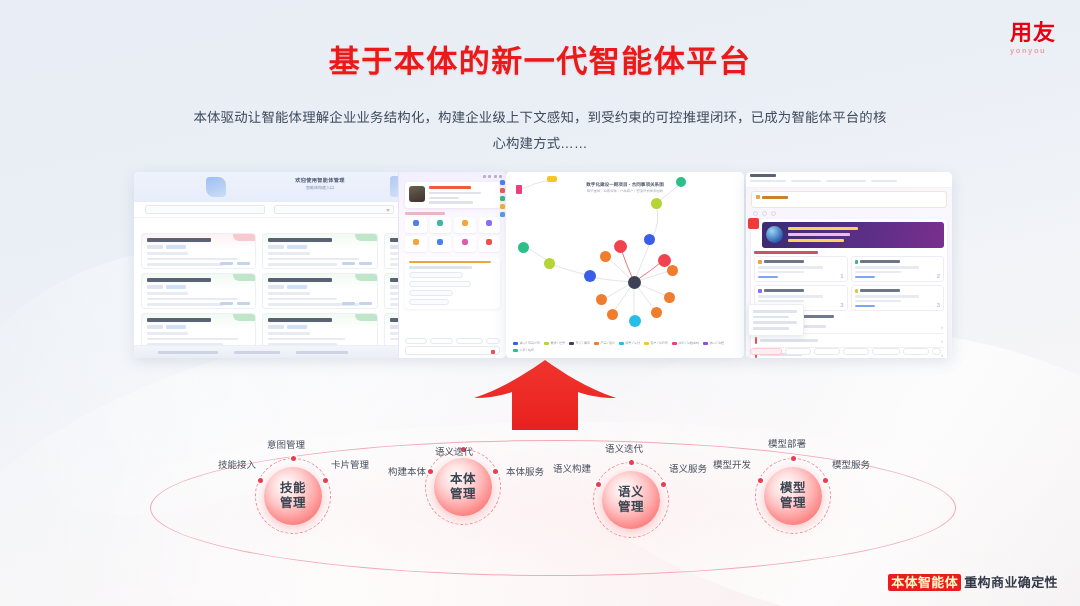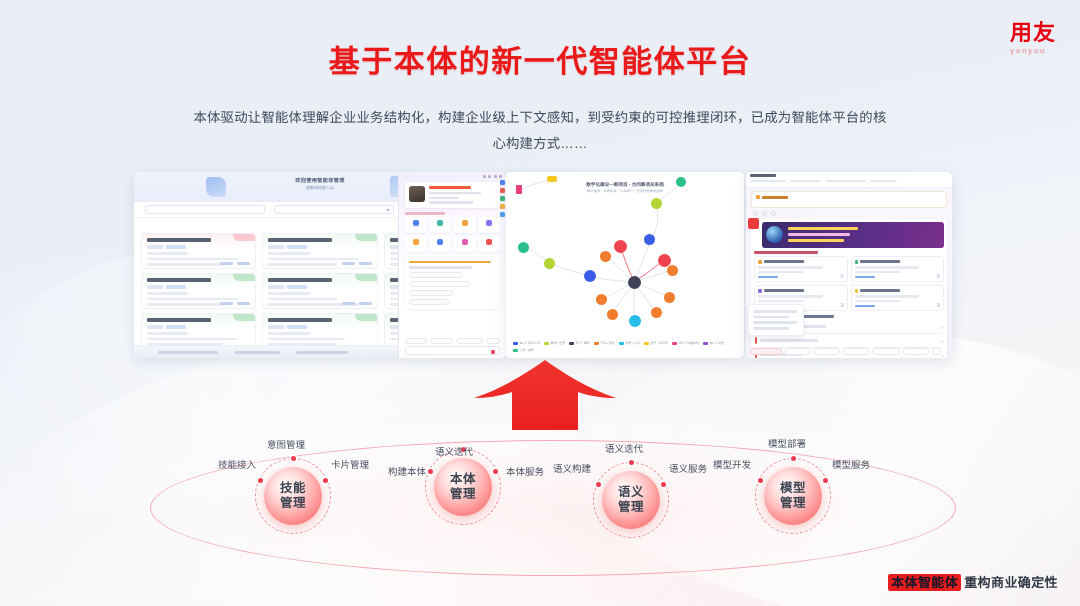--- a/index.html
+++ b/index.html
@@ -237,21 +237,21 @@
          box-shadow: 0 0 0 1.5px #fff; }
   .dot.top  { left: 35.5px; top: -2.5px; }
   .dot.left { left: 3px; top: 20px; }
   .dot.right{ right: 3px; top: 20px; }
   .nlabel { position: absolute; font-size: 9.5px; color: #4a5262; white-space: nowrap; }
 
   
   #tagline { position: absolute; right: 22px; bottom: 14px; text-align: right; line-height: 1.5; }
   #tagline .l1 { font-size: 10.5px; color: #4a5262; letter-spacing: .5px; font-weight:700; }
   #tagline .l2 { margin-top: 3px; font-size: 13px; font-weight: 700; color: #333a47; letter-spacing: .4px; }
-  #tagline .l2 .hl { background: #e81d1d; color: #0f172a; padding: 1px 3px; border-radius: 2px; margin-right: 3px; text-align: right; }
+  #tagline .l2 .hl { background: #e81d1d; color: #fef9c3; padding: 1px 3px; border-radius: 2px; margin-right: 3px; text-align: right; }
 </style>
 </head>
 <body>
 
 <div id="slide">
 
   <div class="swoosh" id="sw1"></div>
   <div class="swoosh" id="sw2"></div>
   <div class="swoosh" id="sw3"></div>
   <div class="swoosh" id="sw4"></div>

